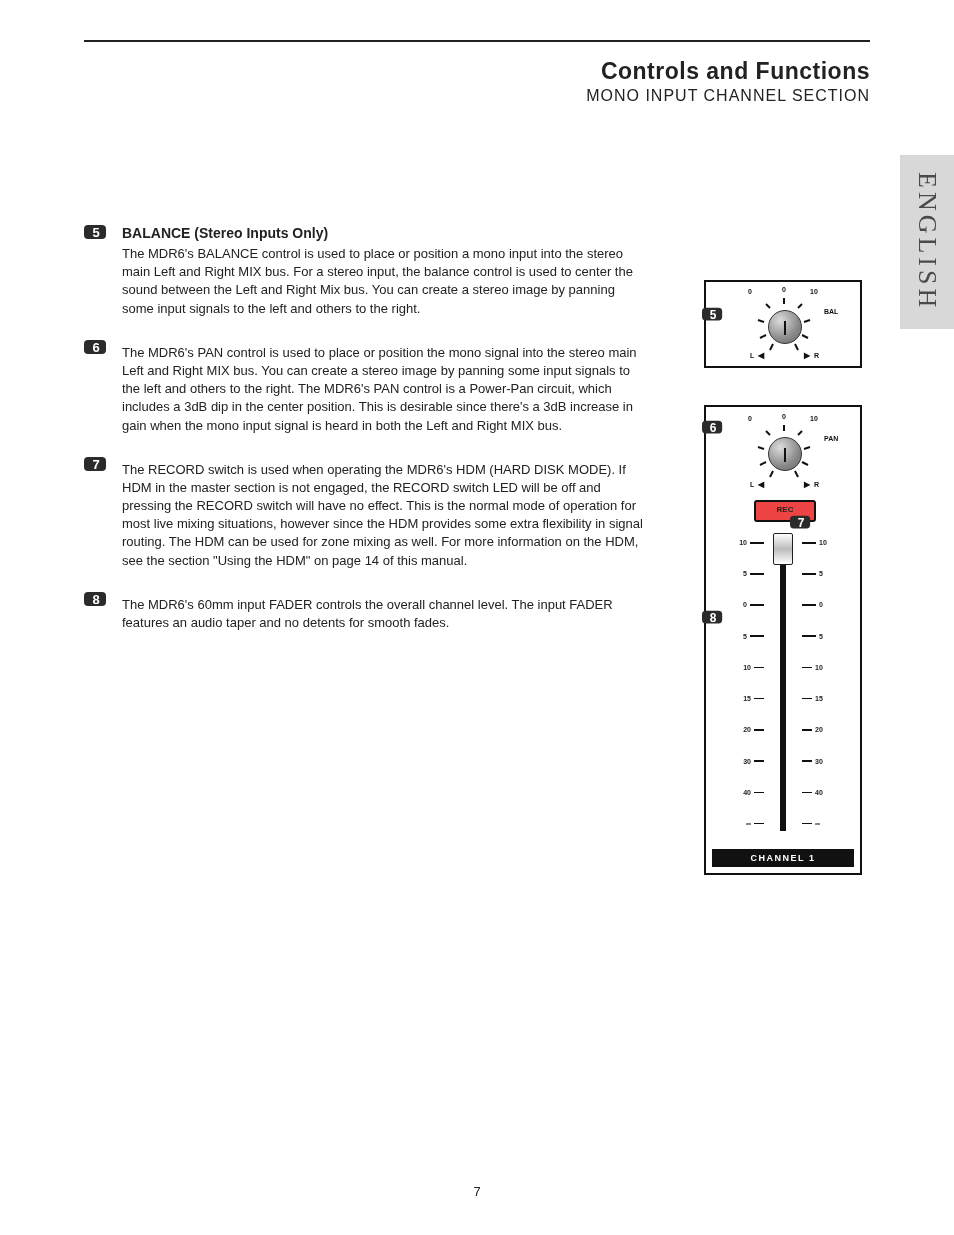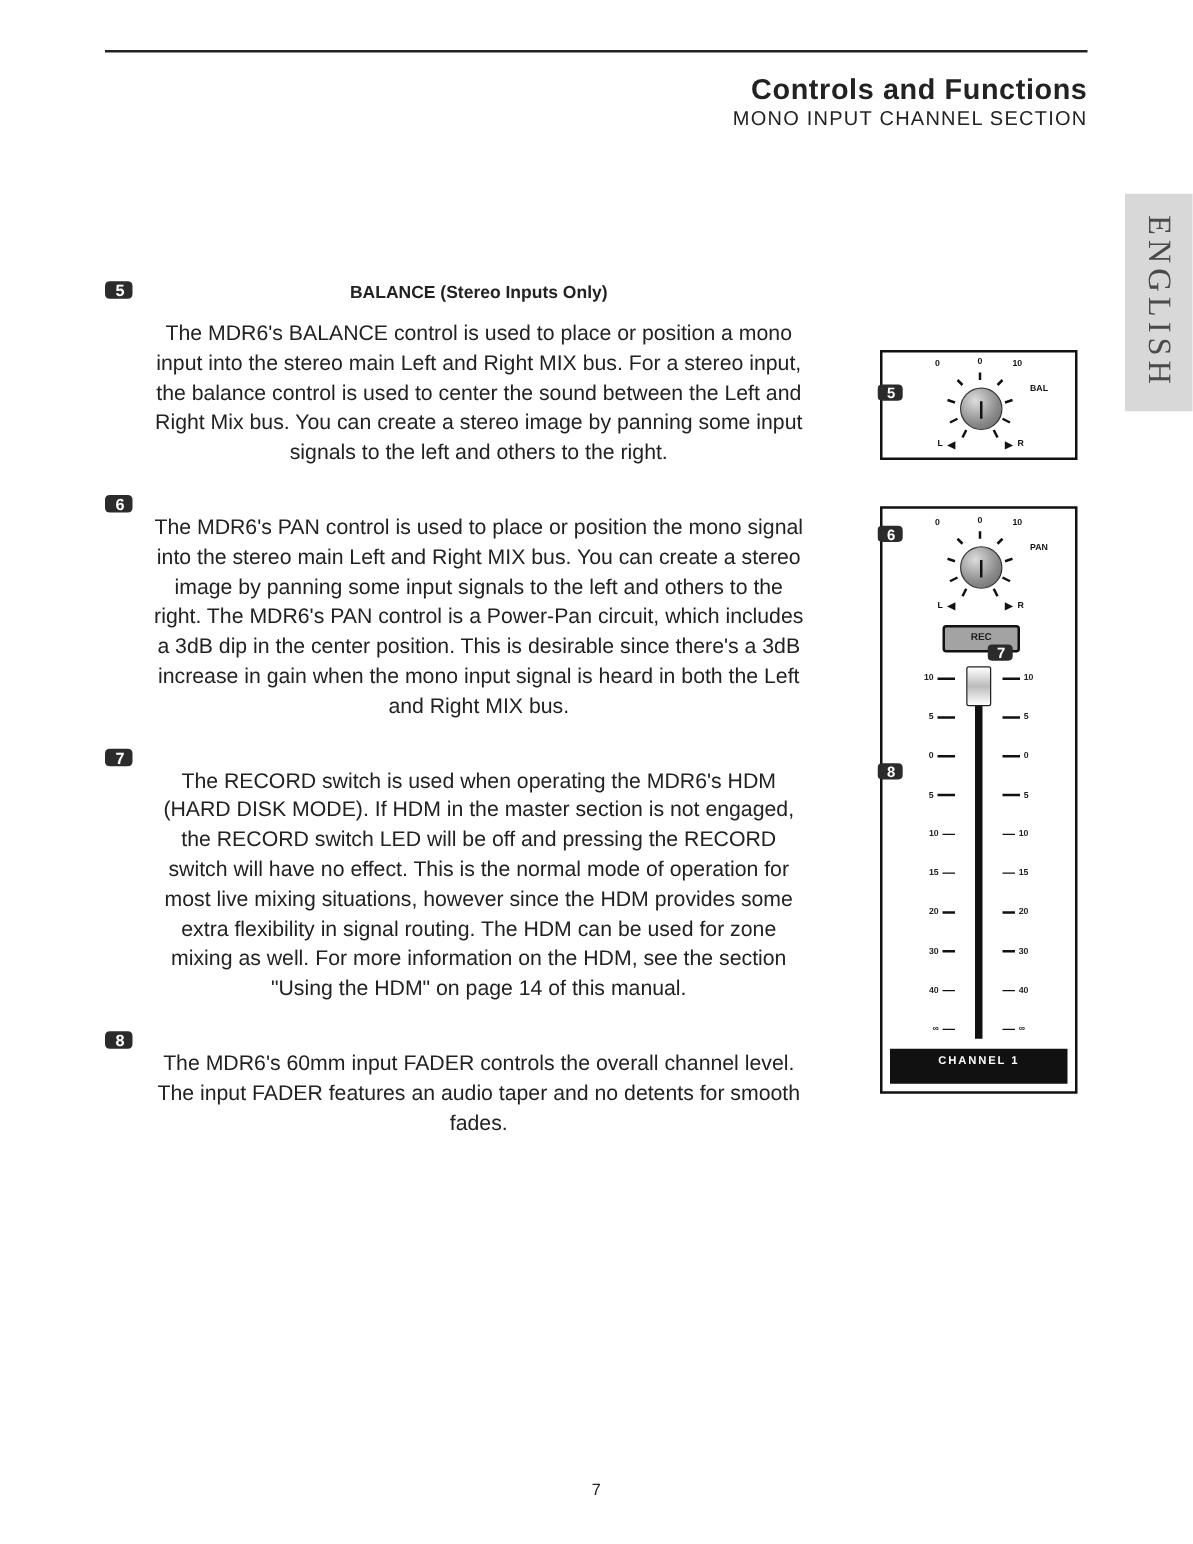--- a/index.html
+++ b/index.html
@@ -77,29 +77,29 @@
   }
   .bullet {
     width: 24px;
     height: 24px;
     flex: 0 0 auto;
     position: relative;
     margin-right: 14px;
     margin-top: -4px;
   }
   .bullet svg { display: block; }
-  .item-body { flex: 1; text-align: center; }
+  .item-body { flex: 1; }
   .item-title {
     font-weight: 700;
     font-size: 14px;
   }
   .item-text {
-    font-size: 17px;
+    font-size: 13px;
     line-height: 1.4;
-    margin-top: 14px;
+    margin-top: 4px;
     margin-bottom: 4px;
   }
 
   .page-number {
     position: absolute;
     bottom: 36px;
     left: 0;
     right: 0;
     text-align: center;
     font-size: 13px;
@@ -164,21 +164,21 @@
   }
 
   .rec-btn {
     position: absolute;
     left: 48px;
     top: 93px;
     width: 58px;
     height: 18px;
     border: 2px solid #111;
     border-radius: 3px;
-    background: #a3a3a3;
+    background: #ef4444;
     text-align: center;
     font-size: 8px;
     font-weight: 700;
     line-height: 16px;
     font-family: Arial, sans-serif;
   }
 
   .fader {
     position: absolute;
     left: 0; right: 0;
@@ -225,21 +225,21 @@
     font-family: Arial, sans-serif;
   }
   .tick {
     width: 10px; height: 1.5px; background: #111;
   }
   .tick.major { width: 14px; height: 2px; }
 
   .channel-label {
     position: absolute;
     left: 6px; right: 6px; bottom: 6px;
-    height: 28px;
+    height: 18px;
     background: #111;
     color: #fff;
     text-align: center;
     font-size: 9px;
     font-weight: 700;
     letter-spacing: 1.5px;
     line-height: 18px;
     font-family: Arial, sans-serif;
   }
 </style>

